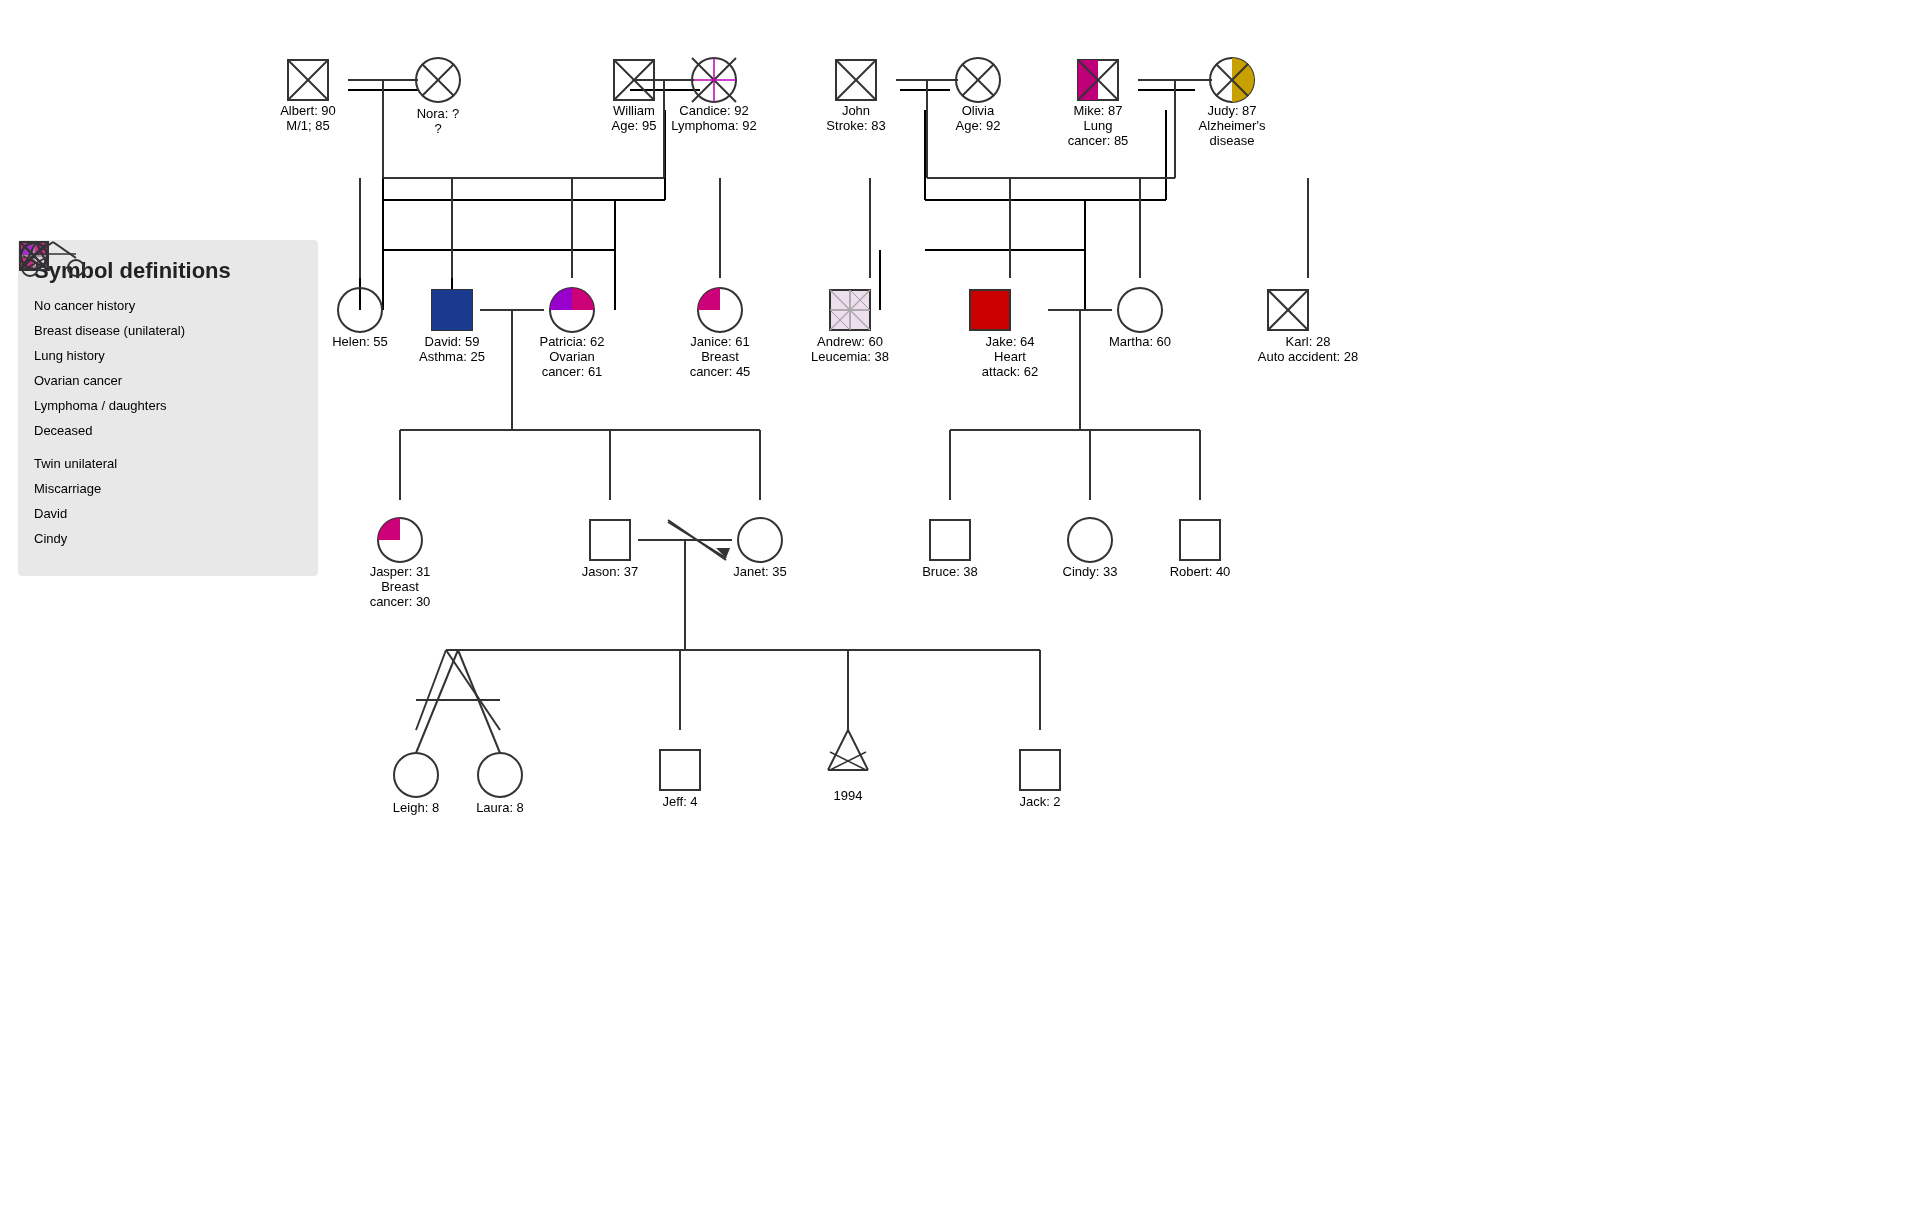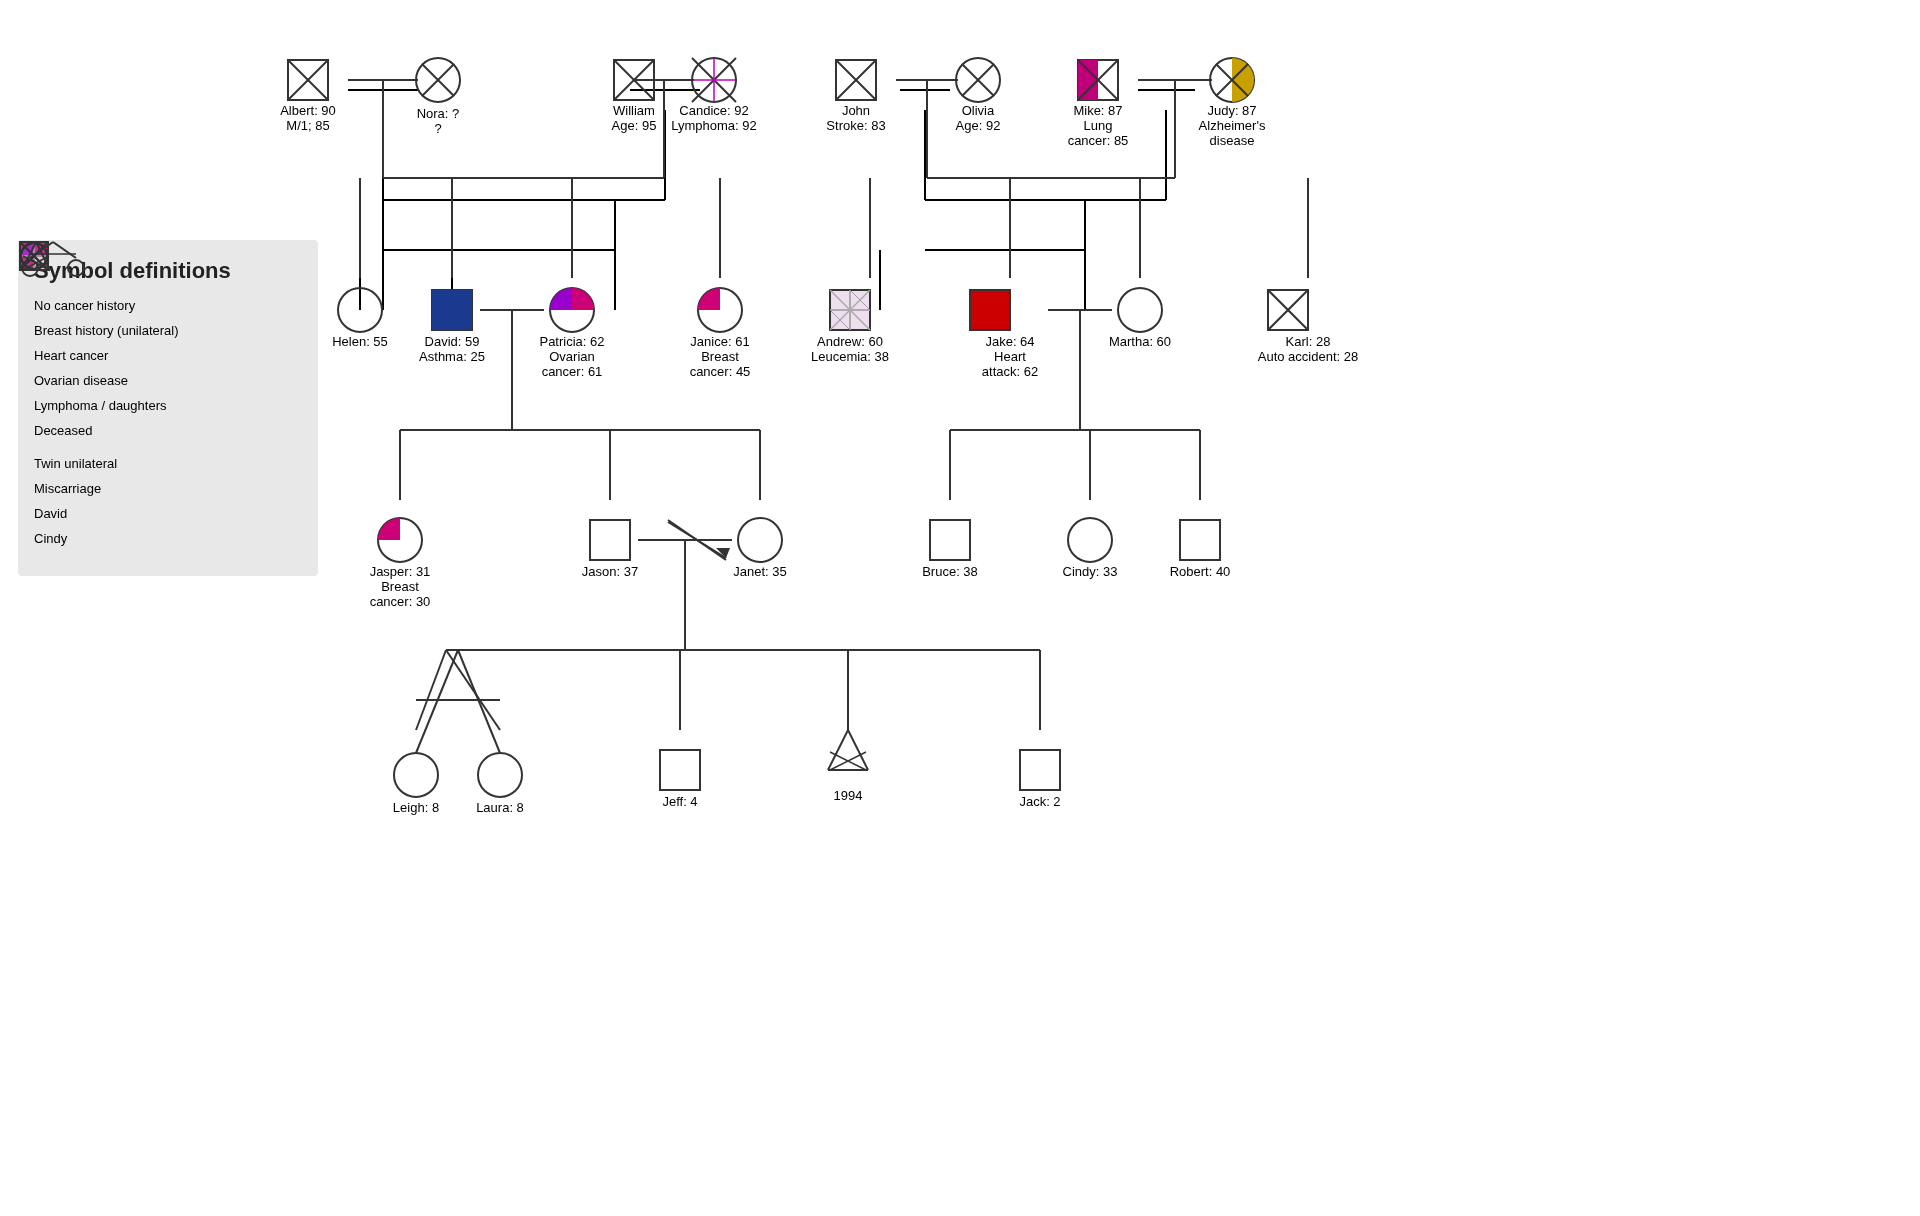--- a/index.html
+++ b/index.html
@@ -332,45 +332,45 @@
 
     <div class="legend-row">
       <svg width="32" height="32">
         <rect x="2" y="2" width="28" height="28" fill="none" stroke="#333" stroke-width="2"></rect>
         <rect x="2" y="2" width="14" height="28" fill="#cc0077"></rect>
       </svg>
       <svg width="32" height="32">
         <circle cx="16" cy="16" r="13" fill="none" stroke="#333" stroke-width="2"></circle>
         <path d="M16,16 L16,3 A13,13,0,0,0,3,16 Z" fill="#cc0077"></path>
       </svg>
-      <span>Breast history (unilateral)</span>
+      <span>Breast disease (unilateral)</span>
     </div>
 
     <div class="legend-row">
       <svg width="32" height="32">
         <rect x="2" y="2" width="28" height="28" fill="none" stroke="#333" stroke-width="2"></rect>
         <rect x="2" y="2" width="14" height="28" fill="#cc0077"></rect>
         <rect x="16" y="2" width="14" height="14" fill="#cc0077"></rect>
       </svg>
       <svg width="32" height="32">
         <circle cx="16" cy="16" r="13" fill="none" stroke="#333" stroke-width="2"></circle>
         <path d="M16,16 L16,3 A13,13,0,0,0,3,16 Z" fill="#cc0077"></path>
         <path d="M16,16 L29,16 A13,13,0,0,0,16,3 Z" fill="#cc0077"></path>
       </svg>
-      <span>Heart cancer</span>
+      <span>Lung history</span>
     </div>
 
     <div class="legend-row">
       <svg width="32" height="32" style="opacity:0"></svg>
       <svg width="32" height="32">
         <circle cx="16" cy="16" r="13" fill="none" stroke="#333" stroke-width="2"></circle>
         <path d="M16,16 L16,3 A13,13,0,0,0,3,16 Z" fill="#9900cc"></path>
         <path d="M16,16 L29,16 A13,13,0,0,0,16,3 Z" fill="#cc0077"></path>
       </svg>
-      <span>Ovarian disease</span>
+      <span>Ovarian cancer</span>
     </div>
 
     <div class="legend-row">
       <svg width="32" height="32">
         <rect x="2" y="2" width="28" height="28" fill="rgba(200,150,200,0.3)" stroke="#333" stroke-width="2"></rect>
         <line x1="2" y1="16" x2="30" y2="16" stroke="#999" stroke-width="1.5"></line>
         <line x1="16" y1="2" x2="16" y2="30" stroke="#999" stroke-width="1.5"></line>
       </svg>
       <svg width="32" height="32">
         <circle cx="16" cy="16" r="13" fill="none" stroke="#333" stroke-width="2"></circle>

